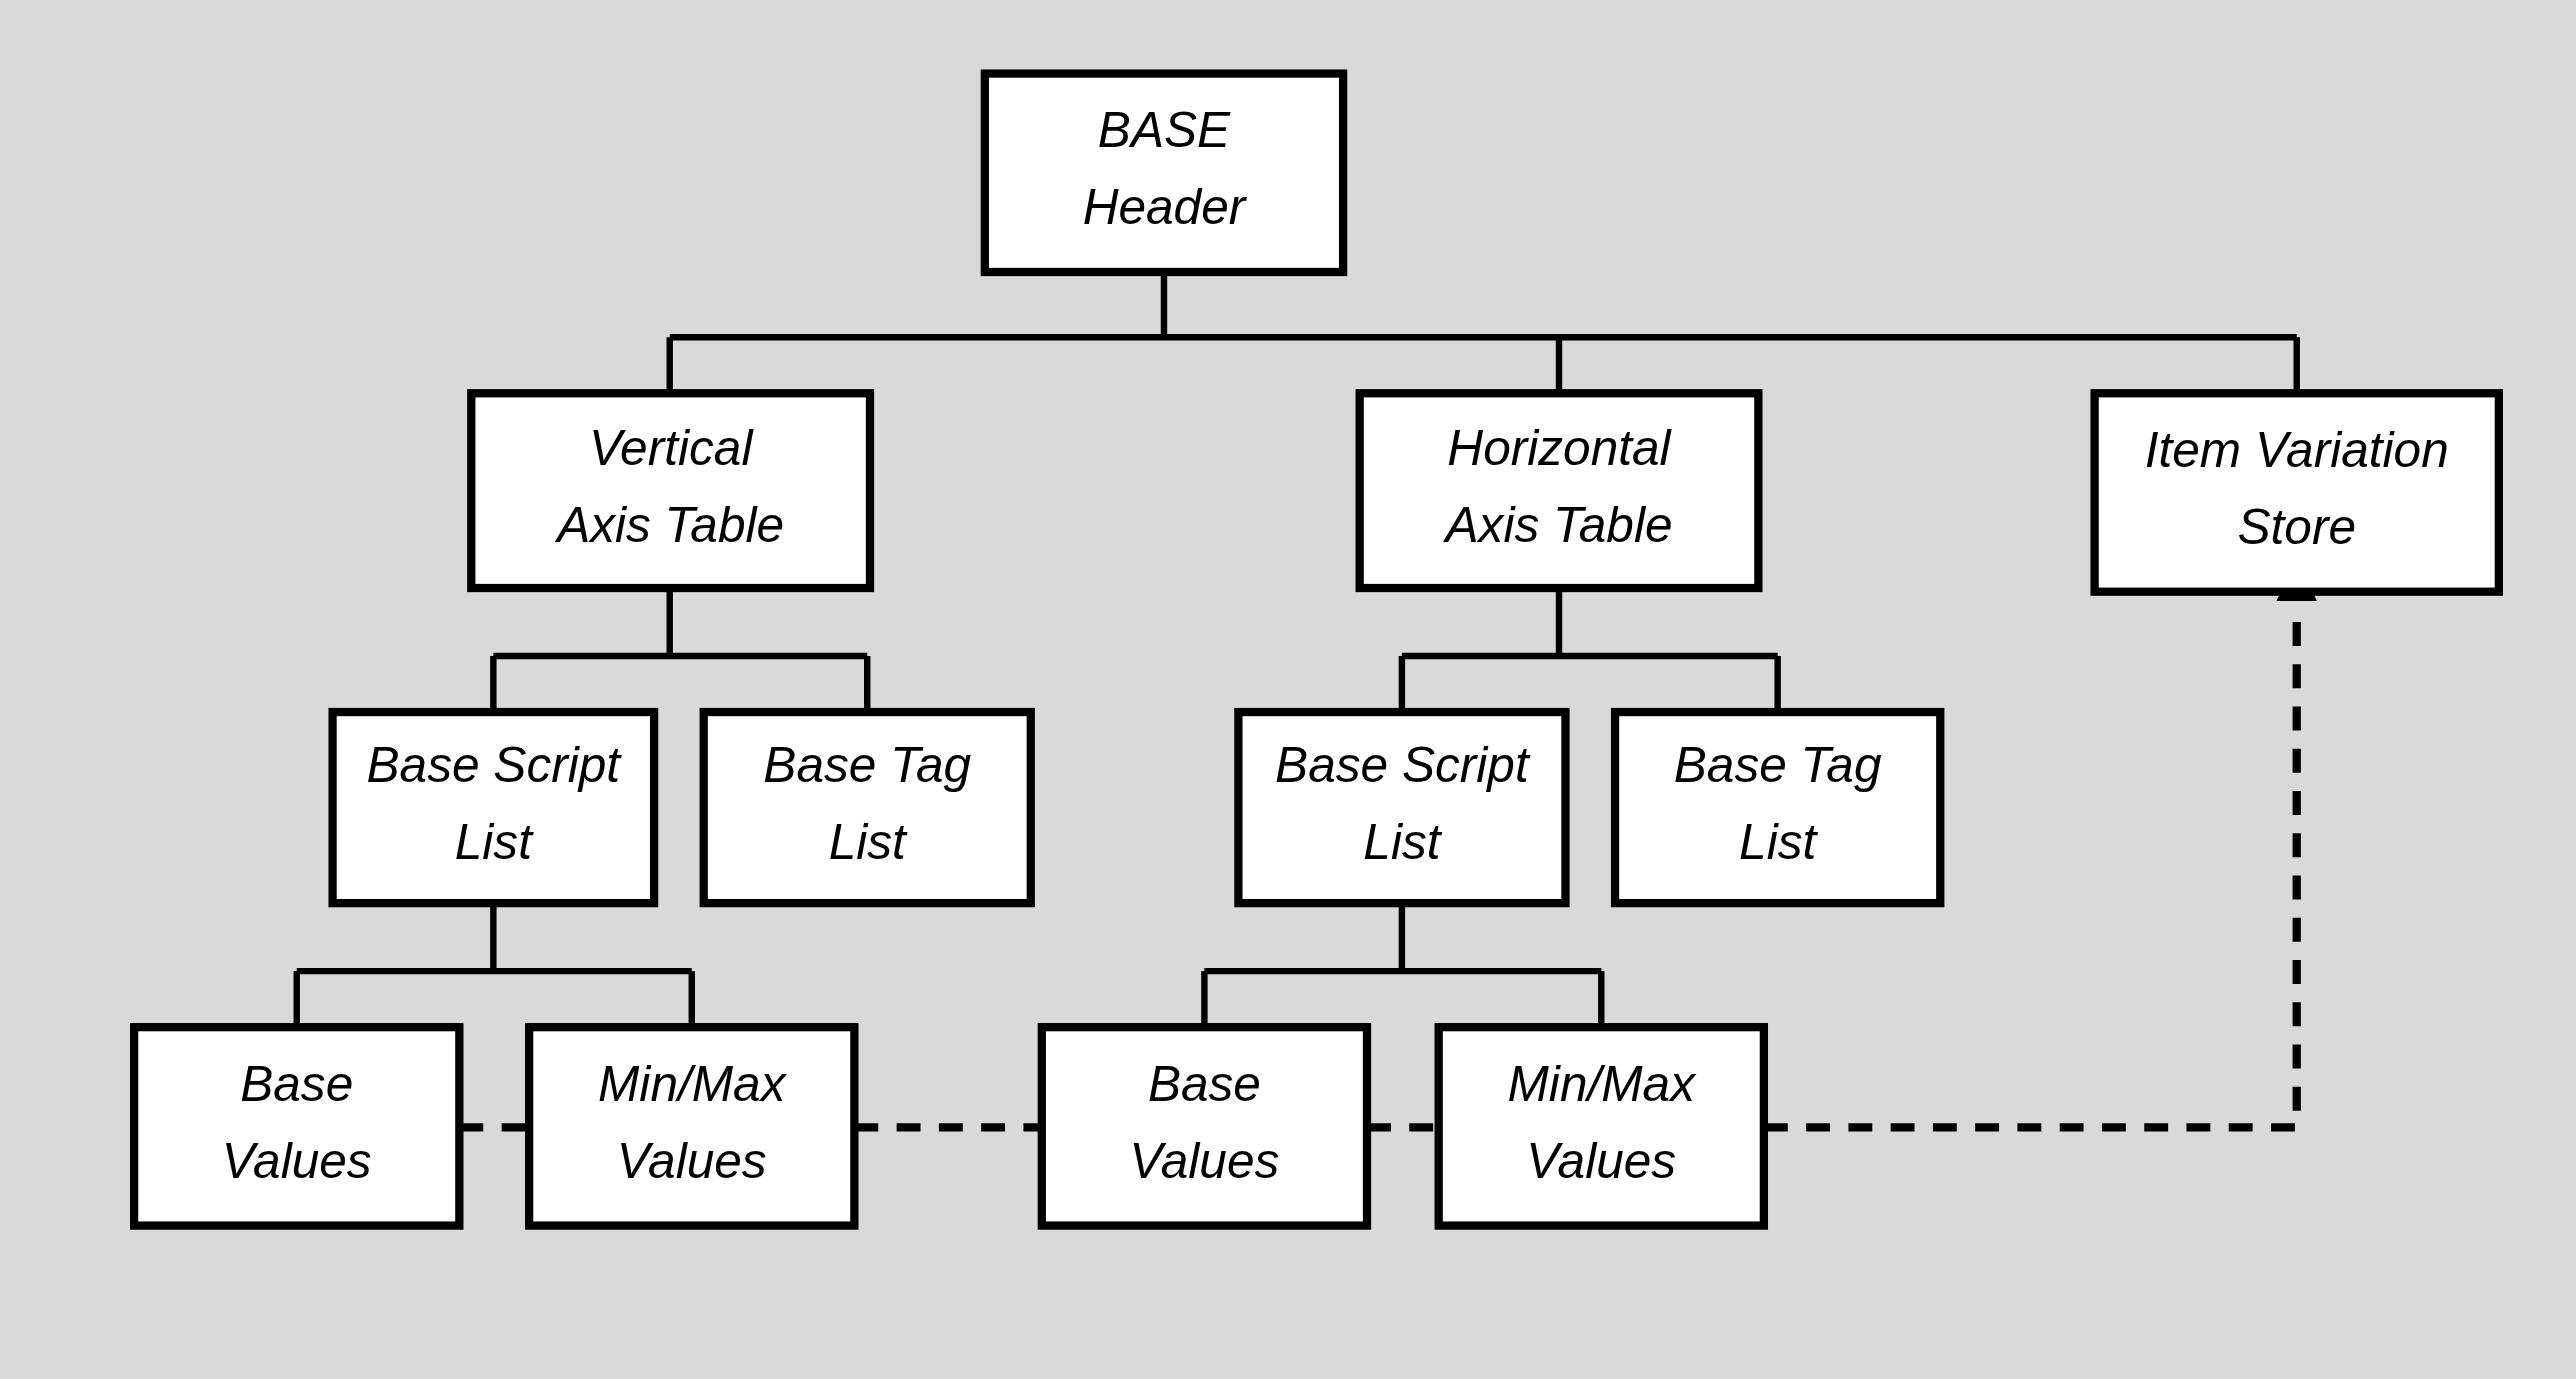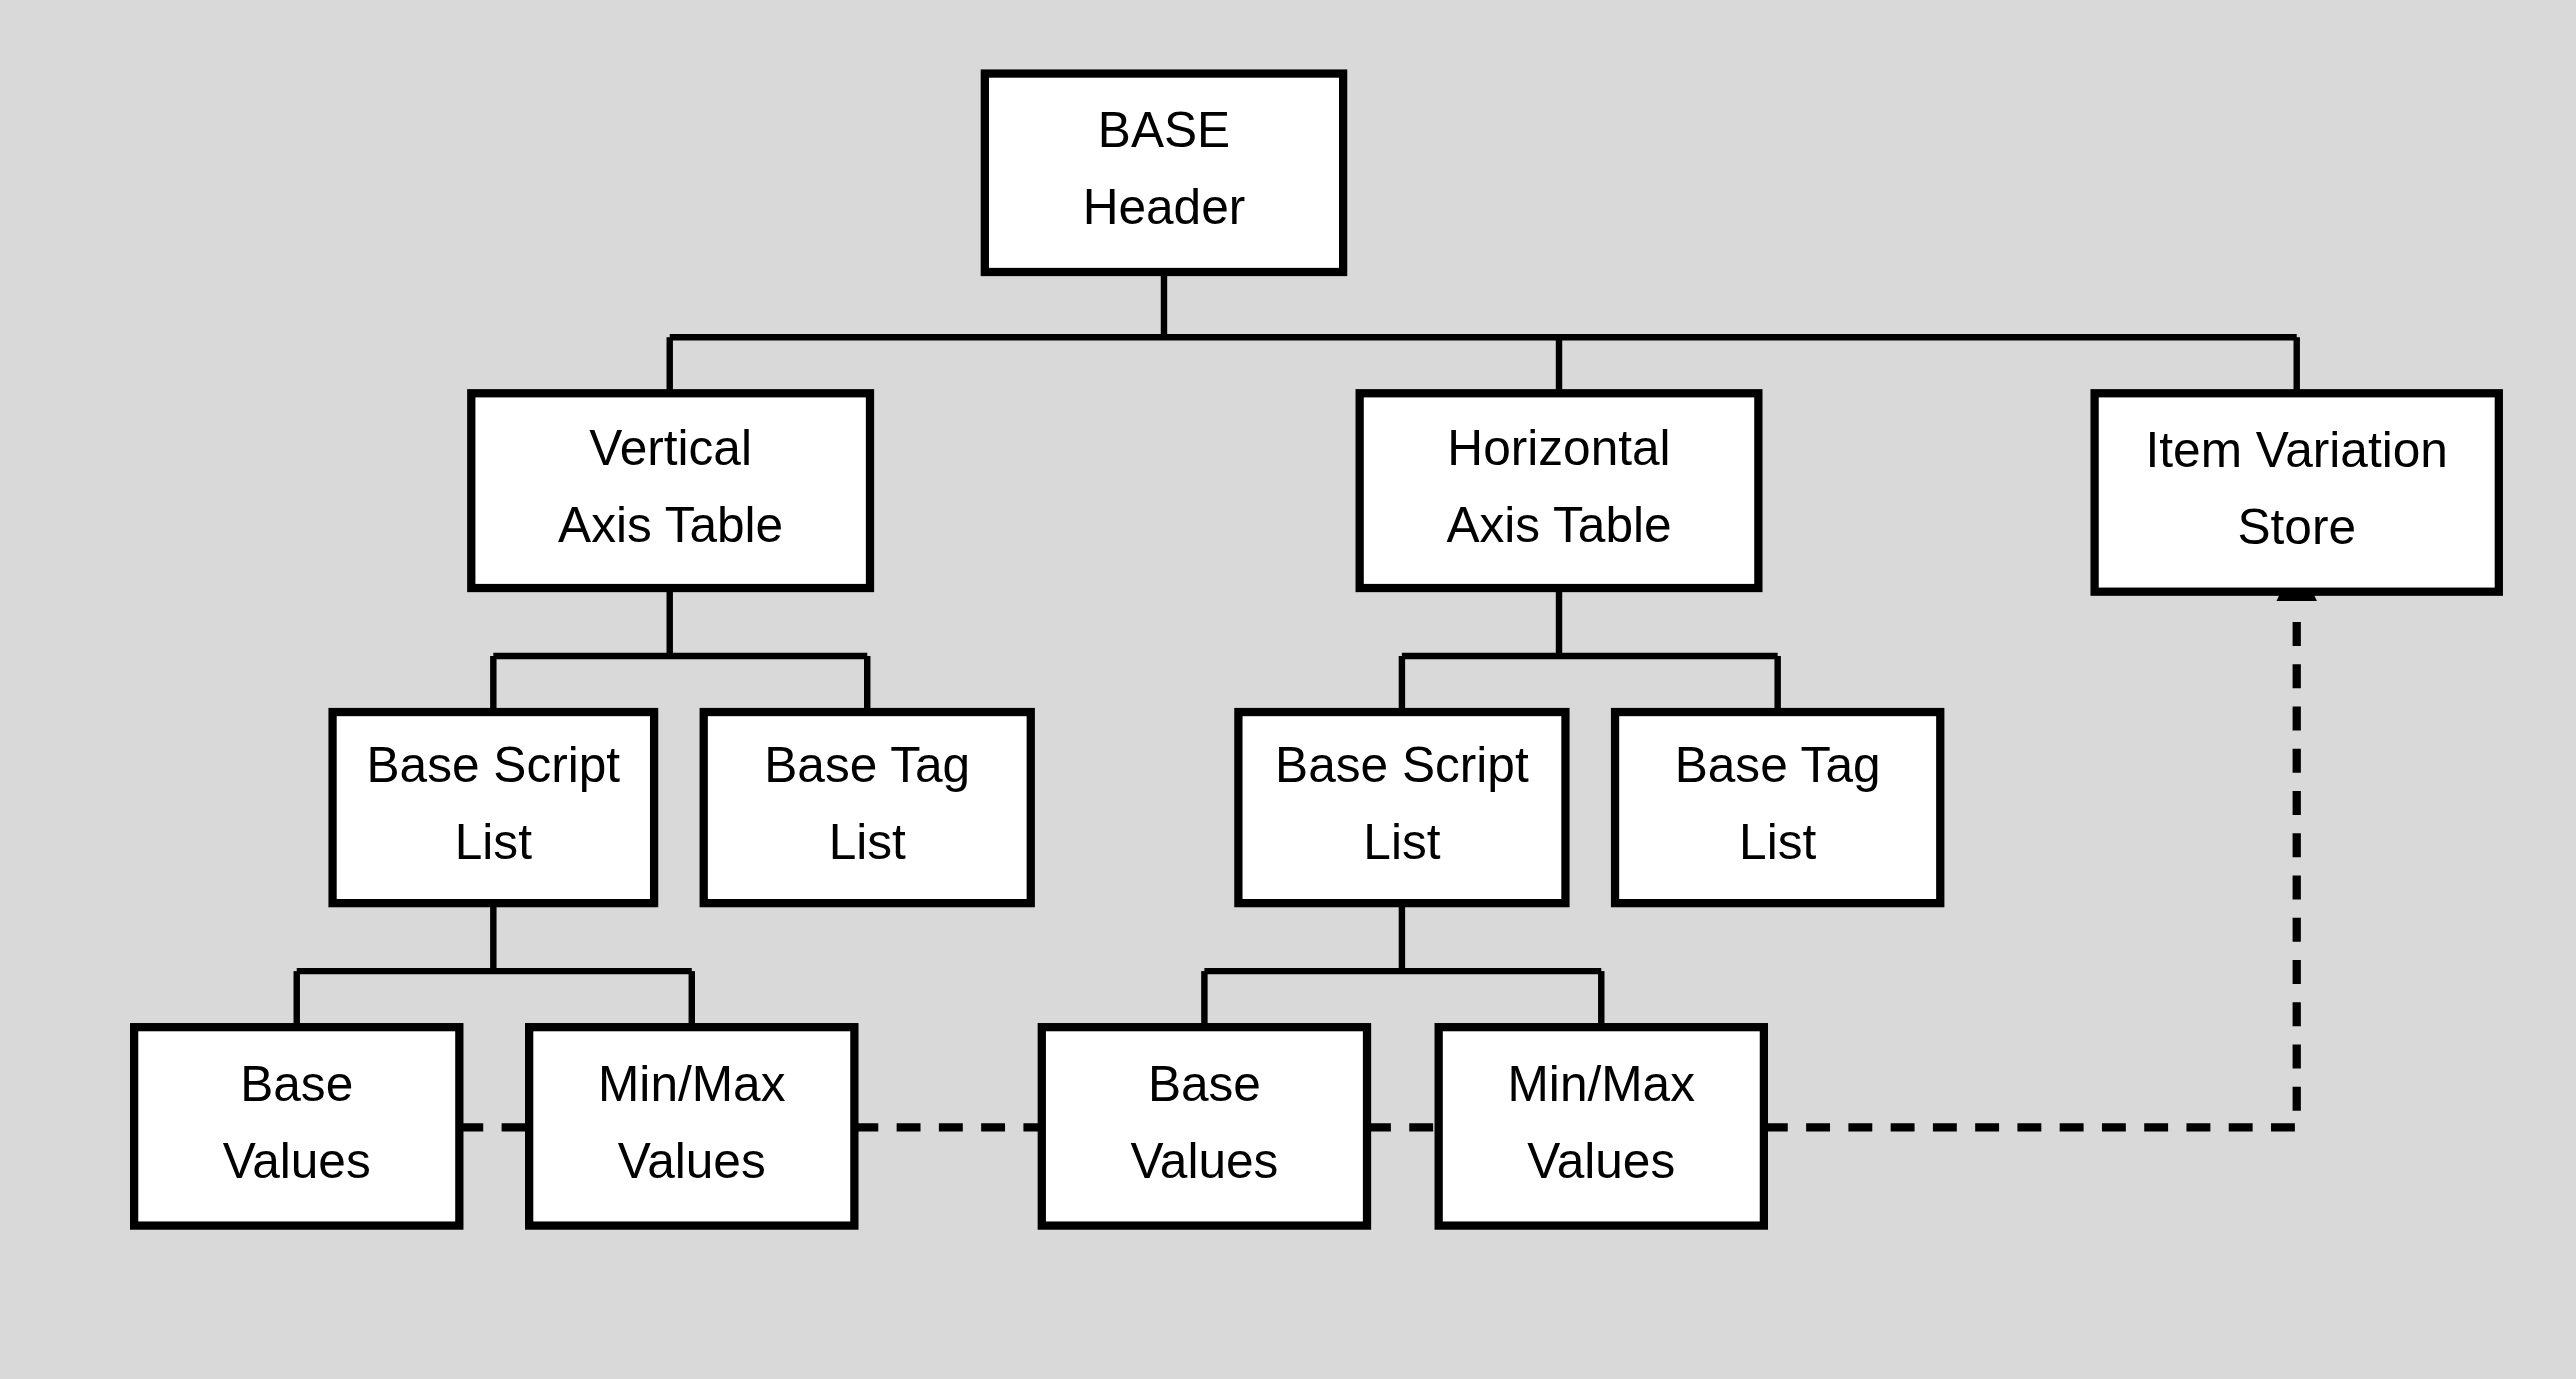--- a/index.html
+++ b/index.html
@@ -11,20 +11,21 @@
     width: 2576px;
     height: 1380px;
     overflow: hidden;
     font-family: "Liberation Sans", sans-serif;
   }
   #diagram-root {
     position: relative;
     width: 2548px;
     height: 1380px;
     background: #d9d9d9;
+    font-style: italic;
   }
   svg#diagram-svg {
     position: absolute;
     top: 0;
     left: 0;
     width: 2576px;
     height: 1380px;
     display: block;
   }
   .node-rect {

